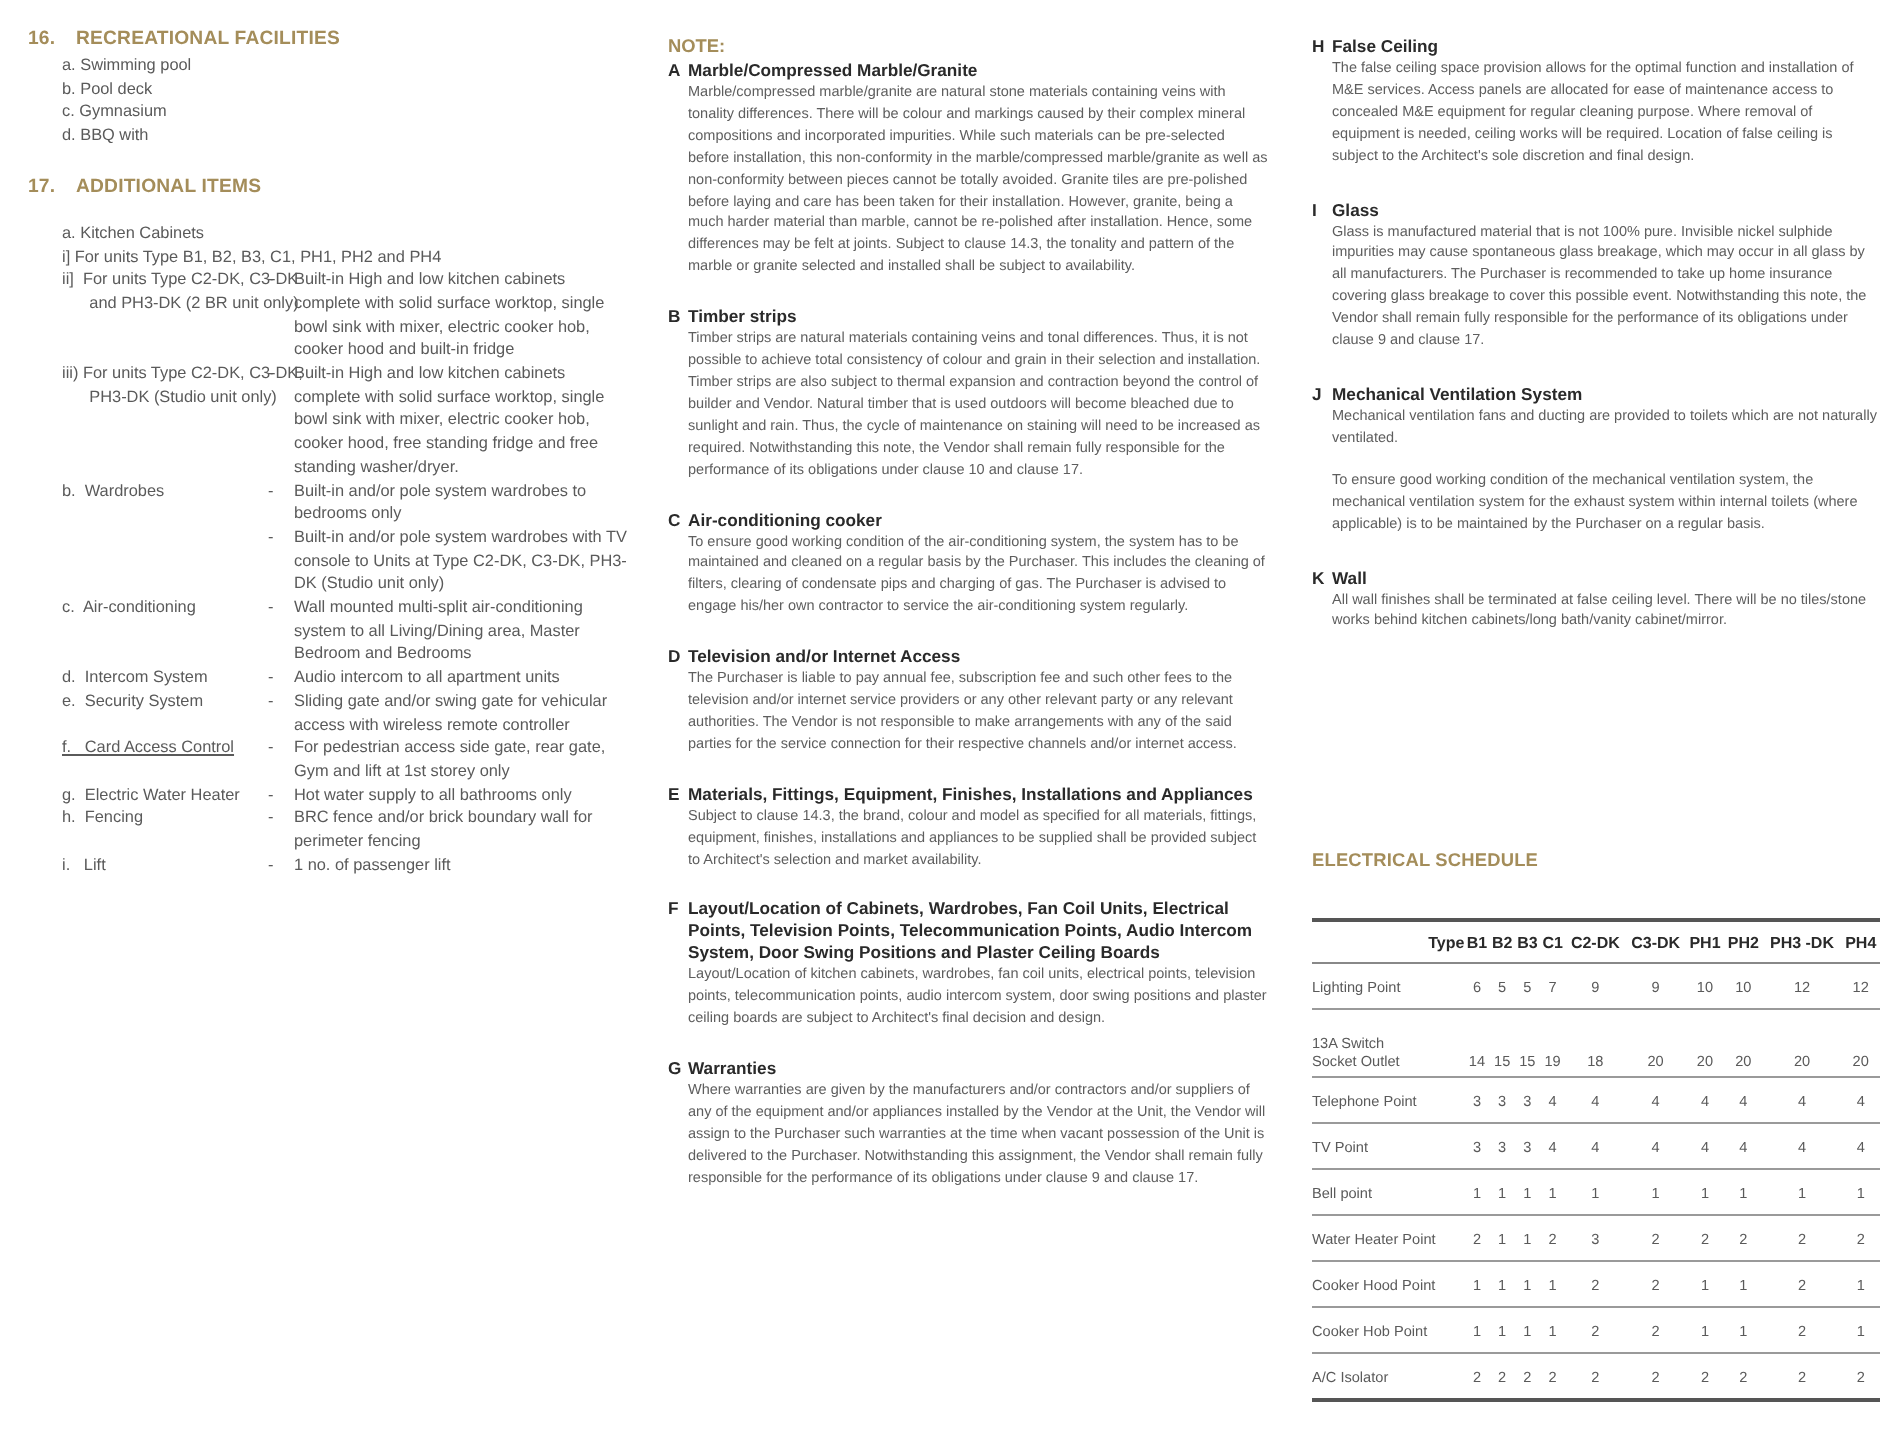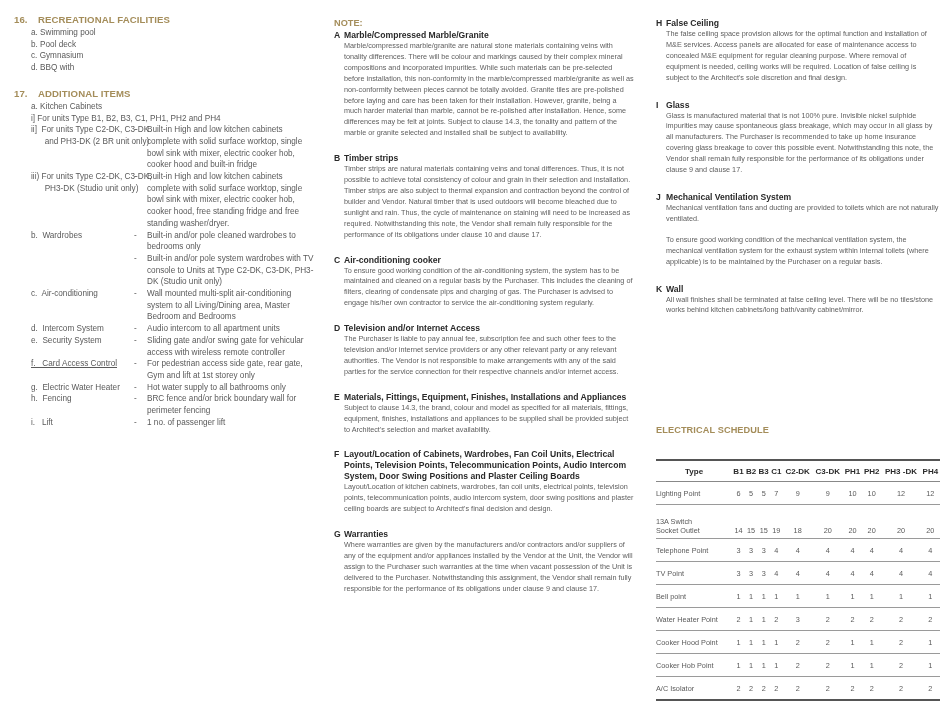--- a/index.html
+++ b/index.html
@@ -20,21 +20,21 @@
 
   .note-head { font-weight:bold; font-size:9.2px; color:#a48d5a; margin-top:15px; }
   .note { margin-top:2px; }
   .note .nh { display:flex; font-weight:bold; font-size:8.6px; color:#2a2a2a; line-height:11px; }
   .note .nh .letter { width:10px; flex:none; }
   .note .body { padding-left:10px; font-size:7.25px; line-height:10.9px; color:#5e5e5e; }
 
   table.elec { border-collapse:collapse; width:284px; font-size:7.3px; color:#5a5a5a; }
   table.elec th { font-weight:bold; color:#2a2a2a; font-size:8px; text-align:center; padding:6px 0 5px 0;
                   border-top:2px solid #555; border-bottom:1px solid #888; }
-  table.elec th.first { text-align:center; }
+  table.elec th.first { text-align:right; }
   table.elec td { text-align:center; height:22px; border-bottom:1px solid #9a9a9a; padding:0; }
   table.elec td.first { text-align:left; white-space:nowrap; }
   table.elec tr.last td { border-bottom:2px solid #555; }
   table.elec tr.tall td { height:30px; vertical-align:bottom; padding-bottom:3px; }
 </style>
 </head>
 <body>
 
 <div class="col" id="col1">
   <div style="height:14px"></div>
@@ -45,40 +45,40 @@
     <div>a.  Swimming pool</div>
     <div>b.  Pool deck</div>
     <div>c.  Gymnasium</div>
     <div>d.  BBQ with</div>
   </div>
 
   <div style="height:14px"></div>
   <div class="sec-title">
     <span class="num">17.</span><span>ADDITIONAL ITEMS</span>
   </div>
-  <div class="sublist txt" style="margin-top:2px">
+  <div class="sublist txt" style="margin-top:12px">
     <div>a.  Kitchen Cabinets</div>
     <div>i]  For units Type B1, B2, B3, C1, PH1, PH2  and PH4</div>
     <div id="rows17">
         <div class="row">
           <div class="lbl" style="white-space: pre;">ii]  For units Type C2-DK, C3-DK
       and PH3-DK (2 BR unit only)</div>
           <div class="dash">-</div>
           <div class="desc">Built-in High and low kitchen cabinets complete with solid surface worktop, single bowl sink with mixer, electric cooker hob, cooker hood and built-in fridge</div>
         </div>
         <div class="row">
           <div class="lbl" style="white-space: pre;">iii) For units Type C2-DK, C3-DK,
       PH3-DK (Studio unit only)</div>
           <div class="dash">-</div>
           <div class="desc">Built-in High and low kitchen cabinets complete with solid surface worktop, single bowl sink with mixer, electric cooker hob, cooker hood, free standing fridge and free standing washer/dryer.</div>
         </div>
         <div class="row">
           <div class="lbl" style="white-space: pre;">b.  Wardrobes</div>
           <div class="dash">-</div>
-          <div class="desc">Built-in and/or pole cleaned wardrobes to bedrooms only</div>
+          <div class="desc">Built-in and/or pole system wardrobes to bedrooms only</div>
         </div>
         <div class="row">
           <div class="lbl" style="white-space: pre;"></div>
           <div class="dash">-</div>
           <div class="desc">Built-in and/or pole system wardrobes with TV console to Units at Type C2-DK, C3-DK, PH3-DK (Studio unit only)</div>
         </div>
         <div class="row">
           <div class="lbl" style="white-space: pre;">c.  Air-conditioning</div>
           <div class="dash">-</div>
           <div class="desc">Wall mounted multi-split air-conditioning system to all Living/Dining area, Master Bedroom and Bedrooms</div>

